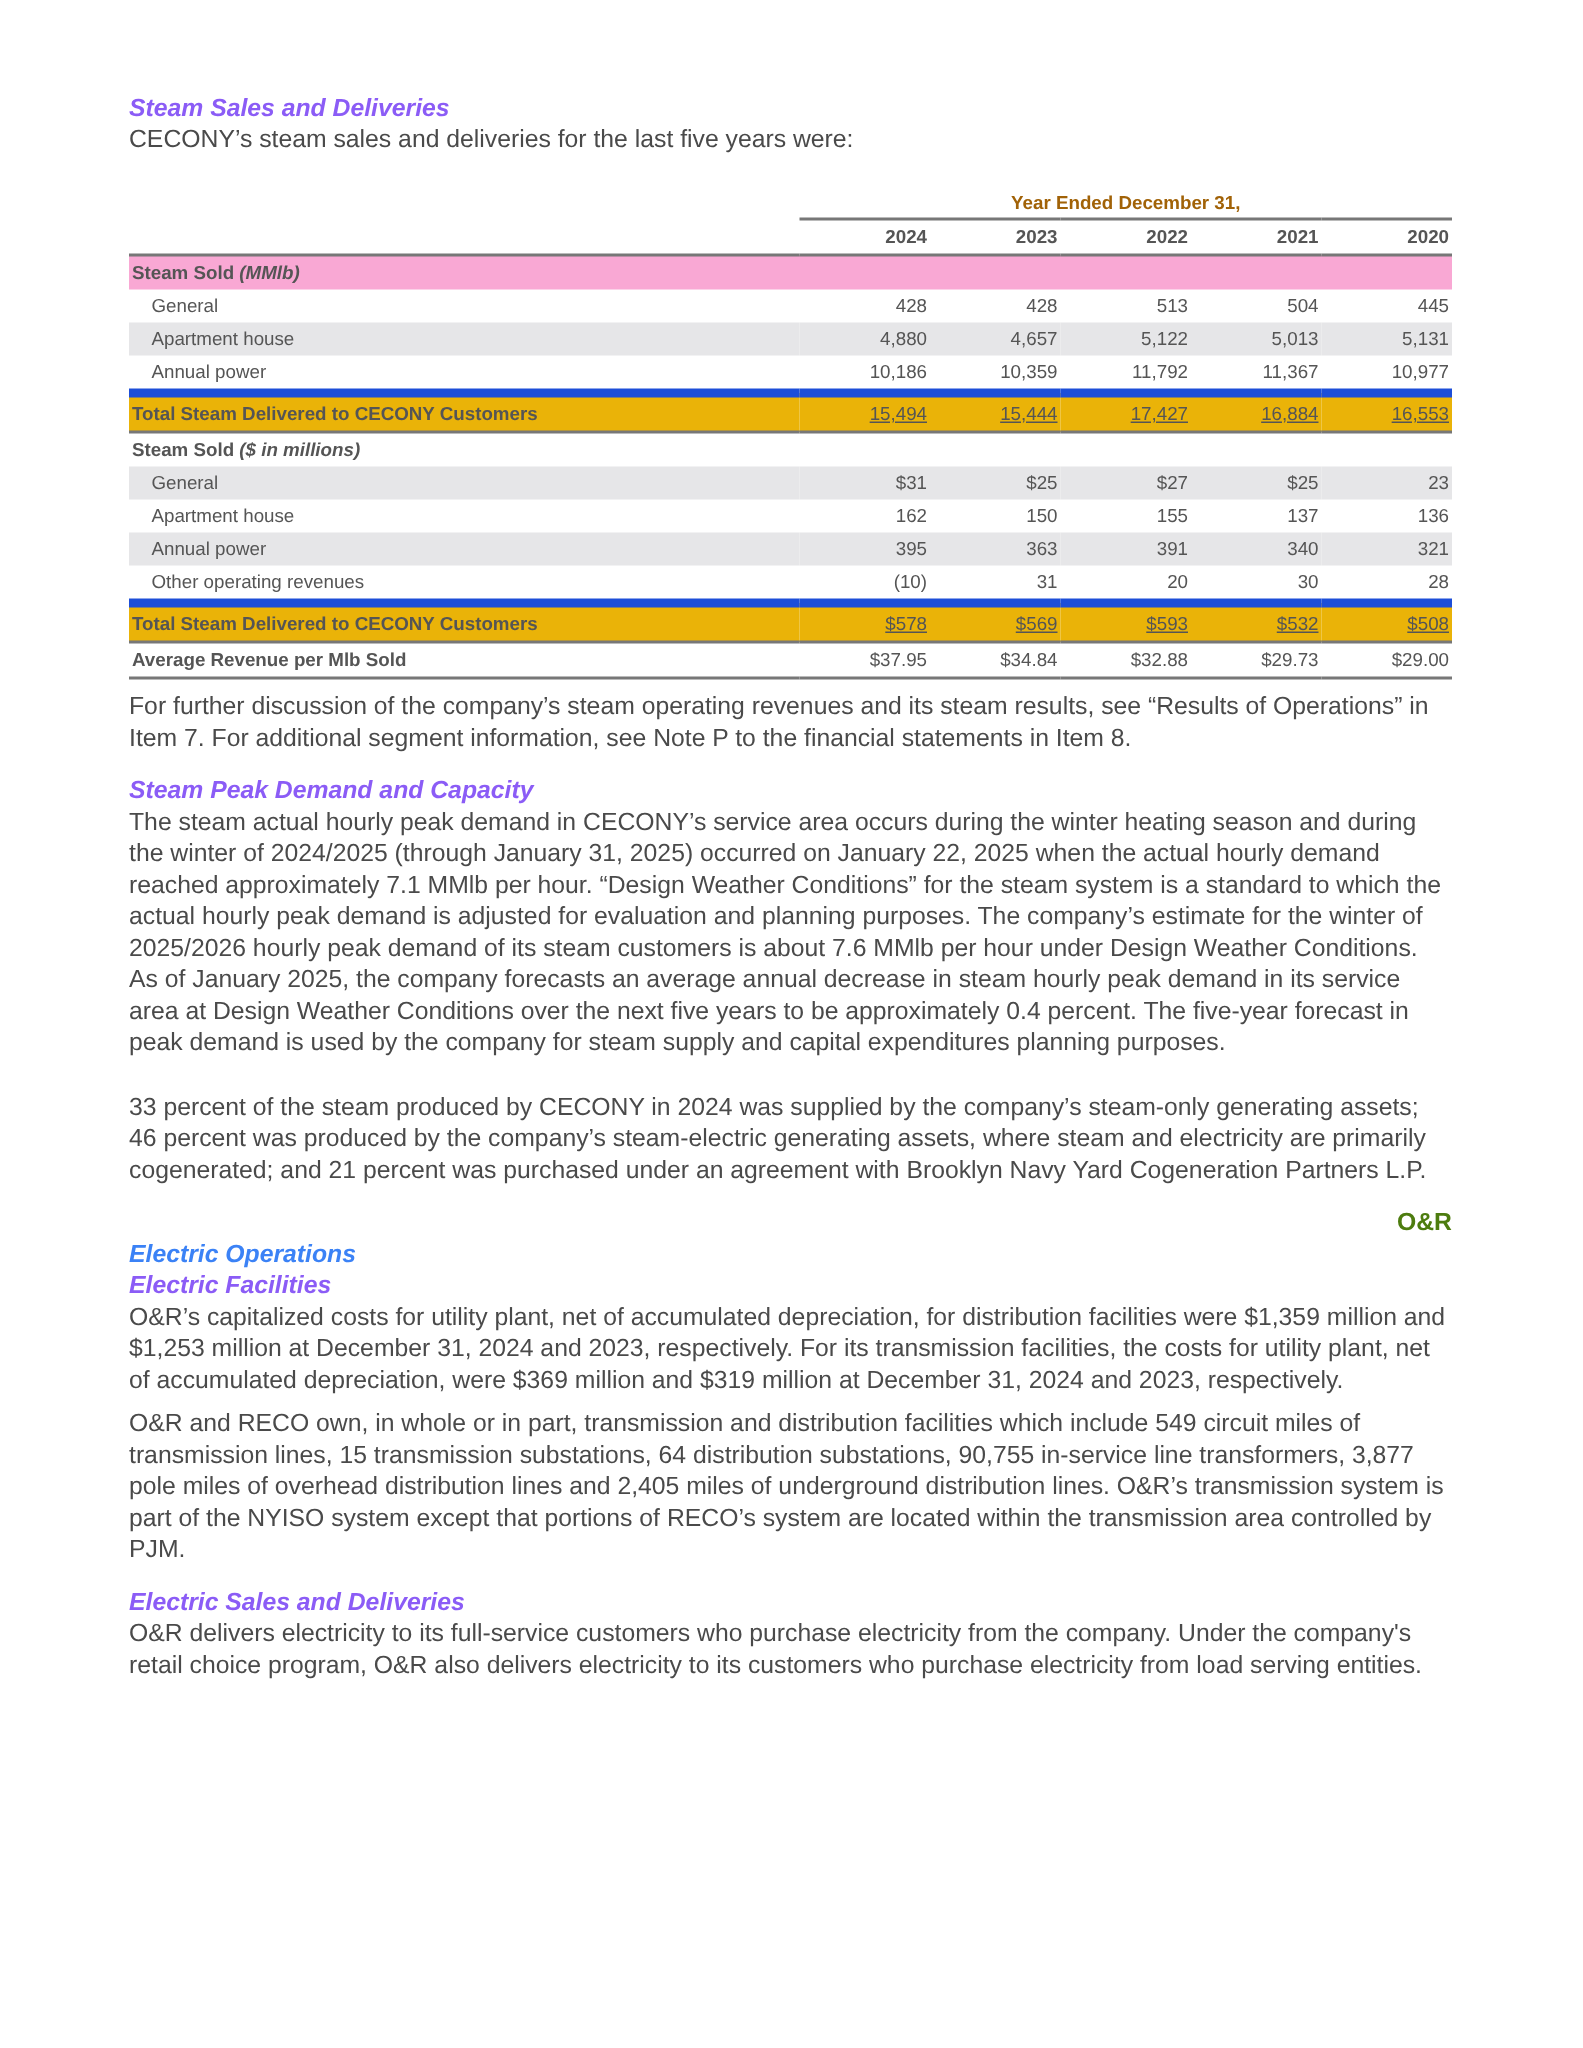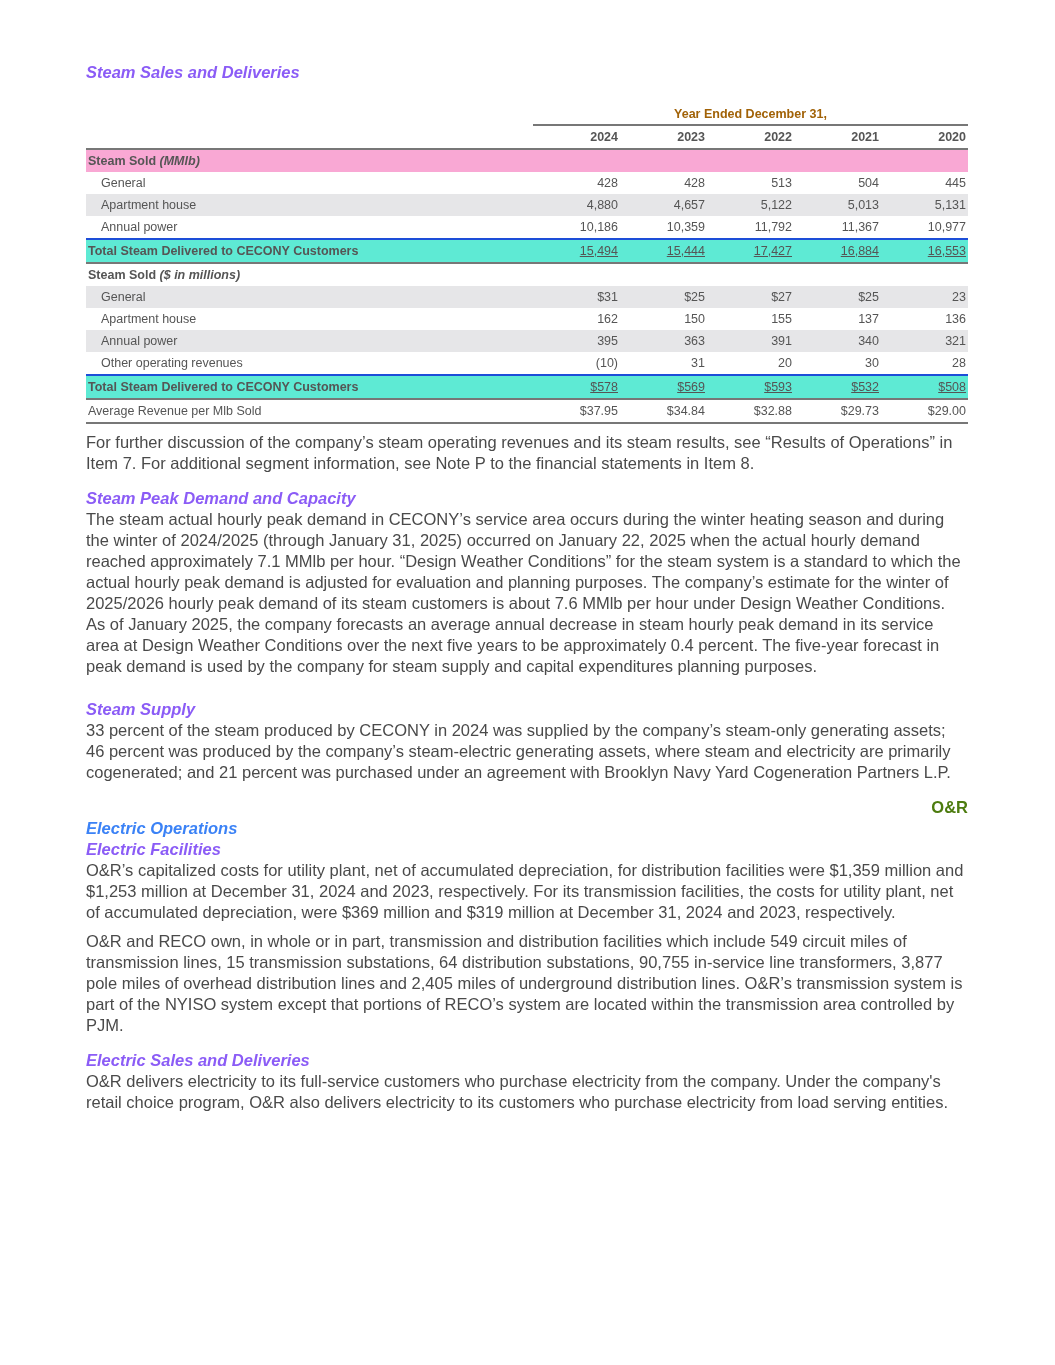--- a/index.html
+++ b/index.html
@@ -14,32 +14,33 @@
   .gap-s { height: 8px; }
   table { width: 100%; border-collapse: collapse; font-size: 12.5px; color: #555; margin-top: 20px; }
   td, th { padding: 0 2px; height: 22px; }
   th.ye { text-align: center; font-weight: bold; font-size: 12.5px; color: #a16207; border-bottom: 2px solid #777; height: 20px; }
   th.yr { text-align: right; font-weight: bold; border-bottom: 2px solid #777; width: 83px; }
   td.num { text-align: right; }
   tr.shade td { background: #e6e6e8; }
   tr.sec td { font-weight: bold; background: #f9a8d4; }
   tr.sec2 td { font-weight: bold; }
   td.indent { padding-left: 15px; }
-  tr.total td { font-weight: bold; border-top: 2px solid #1d4ed8; background: #5eead4; margin-top: 29px; }
+  tr.total td { font-weight: bold; border-top: 6px solid #1d4ed8; background: #eab308; margin-top: 29px; }
   tr.total td.num { font-weight: normal; text-decoration: underline; }
-  tr.avg td { font-weight: normal; border-top: 2px solid #777; border-bottom: 2px solid #777; }
+  tr.avg td { font-weight: bold; border-top: 2px solid #777; border-bottom: 2px solid #777; }
   tr.avg td.num { font-weight: normal; }
   .footer { position: absolute; top: 1364px; left: 92px; font-size: 13.5px; color: #1a85c1; }
   .footer span { margin-right: 30px; }
 </style>
 </head>
 <body>
 
 <div class="page">
   <div class="h-sub">Steam Sales and Deliveries</div>
+  <p>CECONY’s steam sales and deliveries for the last five years were:</p>
 
   <table>
     <thead>
       <tr>
         <th></th>
         <th class="ye" colspan="5">Year Ended December 31,</th>
       </tr>
       <tr>
         <th style="border-bottom:2px solid #777;"></th>
         <th class="yr">2024</th>
@@ -141,21 +142,20 @@
 
   <div class="gap-s"></div>
   <p>For further discussion of the company’s steam operating revenues and its steam results, see “Results of Operations” in Item 7. For additional segment information, see Note P to the financial statements in Item 8.</p>
 
   <div class="gap"></div>
   <div class="h-sub">Steam Peak Demand and Capacity</div>
   <p>The steam actual hourly peak demand in CECONY’s service area occurs during the winter heating season and during the winter of 2024/2025 (through January 31, 2025) occurred on January 22, 2025 when the actual hourly demand reached approximately 7.1 MMlb per hour. “Design Weather Conditions” for the steam system is a standard to which the actual hourly peak demand is adjusted for evaluation and planning purposes. The company’s estimate for the winter of 2025/2026 hourly peak demand of its steam customers is about 7.6 MMlb per hour under Design Weather Conditions. As of January 2025, the company forecasts an average annual decrease in steam hourly peak demand in its service area at Design Weather Conditions over the next five years to be approximately 0.4 percent. The five-year forecast in peak demand is used by the company for steam supply and capital expenditures planning purposes.</p>
   <div class="gap-s"></div>
 
   <div class="gap"></div>
-  <div class="h-sub">Steam Supply</div>
   <p>33 percent of the steam produced by CECONY in 2024 was supplied by the company’s steam-only generating assets; 46 percent was produced by the company’s steam-electric generating assets, where steam and electricity are primarily cogenerated; and 21 percent was purchased under an agreement with Brooklyn Navy Yard Cogeneration Partners L.P.</p>
 
   <div class="gap"></div>
   <div class="h-bold">O&amp;R</div>
   <div class="h-blue">Electric Operations</div>
   <div class="h-sub">Electric Facilities</div>
   <p>O&amp;R’s capitalized costs for utility plant, net of accumulated depreciation, for distribution facilities were $1,359 million and $1,253 million at December 31, 2024 and 2023, respectively. For its transmission facilities, the costs for utility plant, net of accumulated depreciation, were $369 million and $319 million at December 31, 2024 and 2023, respectively.</p>
   <div class="gap-s"></div>
   <p>O&amp;R and RECO own, in whole or in part, transmission and distribution facilities which include 549 circuit miles of transmission lines, 15 transmission substations, 64 distribution substations, 90,755 in-service line transformers, 3,877 pole miles of overhead distribution lines and 2,405 miles of underground distribution lines. O&amp;R’s transmission system is part of the NYISO system except that portions of RECO’s system are located within the transmission area controlled by PJM.</p>
 

